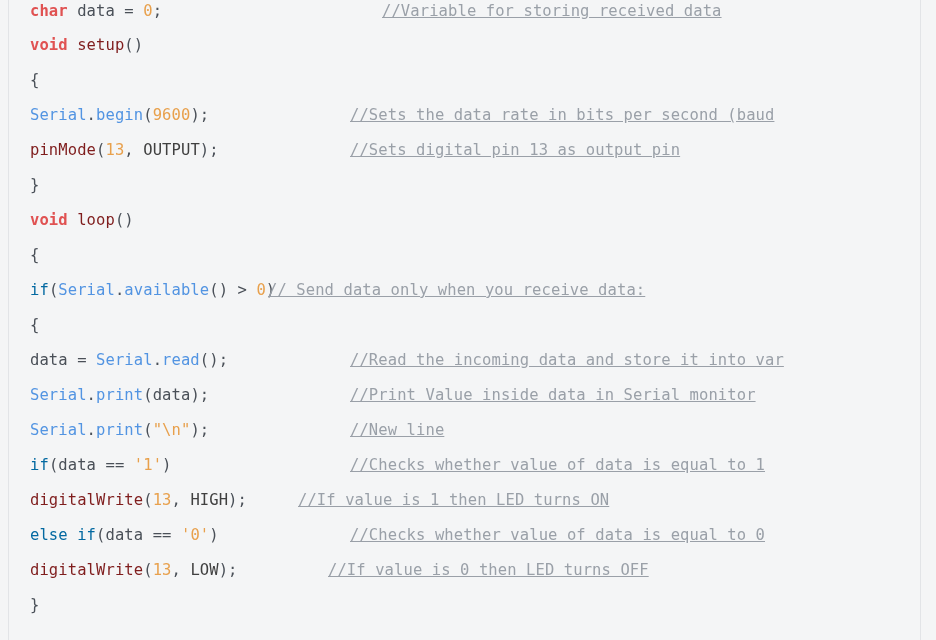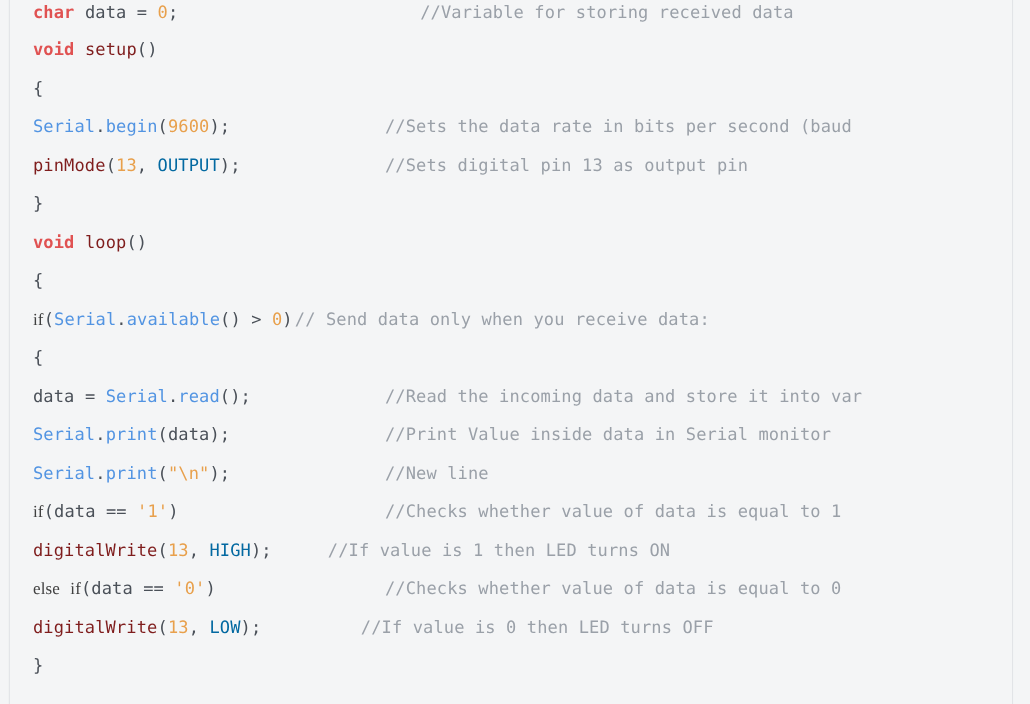--- a/index.html
+++ b/index.html
@@ -60,31 +60,32 @@
   .code-line.first { height: 28px; line-height: 22px; }
 
   .code-line .code-main { display: inline; }
 
   
   .code-line .code-comment {
     position: absolute;
     top: 0;
     white-space: pre;
     color: #9aa0a8;
+    text-decoration: underline;
   }
 
   
   .tok-keyword  { color: #e05252; font-weight: bold; }
-  .tok-control  { color: #404040; font-family: Liberation Serif, serif; }
+  .tok-control  { color: #0369a1; }
   .tok-fn       { color: #7f1d1d; }
   .tok-obj      { color: #5294e2; text-align: right; }
   .tok-method   { color: #5294e2; margin-top: 32px; }
   .tok-num      { color: #e8a04c; }
   .tok-str      { color: #e8a04c; }
-  .tok-const    { color: #0369a1; }
+  .tok-const    { color: #404040; }
   .tok-plain    { color: #4a5058; }
   .tok-punct    { color: #4a5058; }
 </style>
 </head>
 <body>
 
 <div id="code-viewport">
   <div class="edge-rule left"></div>
   <div class="edge-rule right"></div>
   <pre id="code-block"><div class="code-line first"><span class="code-main"><span class="tok-keyword">char</span><span class="tok-plain"> </span><span class="tok-plain">data</span><span class="tok-plain"> = </span><span class="tok-num">0</span><span class="tok-punct">;</span></span><span class="code-comment" style="left: 382px;">//Variable for storing received data</span></div><div class="code-line"><span class="code-main"><span class="tok-keyword">void</span><span class="tok-plain"> </span><span class="tok-fn">setup</span><span class="tok-punct">()</span></span></div><div class="code-line"><span class="code-main"><span class="tok-punct">{</span></span></div><div class="code-line"><span class="code-main"><span class="tok-obj">Serial</span><span class="tok-punct">.</span><span class="tok-method">begin</span><span class="tok-punct">(</span><span class="tok-num">9600</span><span class="tok-punct">);</span></span><span class="code-comment" style="left: 350px;">//Sets the data rate in bits per second (baud</span></div><div class="code-line"><span class="code-main"><span class="tok-fn">pinMode</span><span class="tok-punct">(</span><span class="tok-num">13</span><span class="tok-punct">, </span><span class="tok-const">OUTPUT</span><span class="tok-punct">);</span></span><span class="code-comment" style="left: 350px;">//Sets digital pin 13 as output pin</span></div><div class="code-line"><span class="code-main"><span class="tok-punct">}</span></span></div><div class="code-line"><span class="code-main"><span class="tok-keyword">void</span><span class="tok-plain"> </span><span class="tok-fn">loop</span><span class="tok-punct">()</span></span></div><div class="code-line"><span class="code-main"><span class="tok-punct">{</span></span></div><div class="code-line"><span class="code-main"><span class="tok-control">if</span><span class="tok-punct">(</span><span class="tok-obj">Serial</span><span class="tok-punct">.</span><span class="tok-method">available</span><span class="tok-punct">() &gt; </span><span class="tok-num">0</span><span class="tok-punct">)</span></span><span class="code-comment" style="left: 268px;">// Send data only when you receive data:</span></div><div class="code-line"><span class="code-main"><span class="tok-punct">{</span></span></div><div class="code-line"><span class="code-main"><span class="tok-plain">data</span><span class="tok-plain"> = </span><span class="tok-obj">Serial</span><span class="tok-punct">.</span><span class="tok-method">read</span><span class="tok-punct">();</span></span><span class="code-comment" style="left: 350px;">//Read the incoming data and store it into var</span></div><div class="code-line"><span class="code-main"><span class="tok-obj">Serial</span><span class="tok-punct">.</span><span class="tok-method">print</span><span class="tok-punct">(</span><span class="tok-plain">data</span><span class="tok-punct">);</span></span><span class="code-comment" style="left: 350px;">//Print Value inside data in Serial monitor</span></div><div class="code-line"><span class="code-main"><span class="tok-obj">Serial</span><span class="tok-punct">.</span><span class="tok-method">print</span><span class="tok-punct">(</span><span class="tok-str">"\n"</span><span class="tok-punct">);</span></span><span class="code-comment" style="left: 350px;">//New line</span></div><div class="code-line"><span class="code-main"><span class="tok-control">if</span><span class="tok-punct">(</span><span class="tok-plain">data</span><span class="tok-punct"> == </span><span class="tok-str">'1'</span><span class="tok-punct">)</span></span><span class="code-comment" style="left: 350px;">//Checks whether value of data is equal to 1</span></div><div class="code-line"><span class="code-main"><span class="tok-fn">digitalWrite</span><span class="tok-punct">(</span><span class="tok-num">13</span><span class="tok-punct">, </span><span class="tok-const">HIGH</span><span class="tok-punct">);</span></span><span class="code-comment" style="left: 298px;">//If value is 1 then LED turns ON</span></div><div class="code-line"><span class="code-main"><span class="tok-control">else</span><span class="tok-plain"> </span><span class="tok-control">if</span><span class="tok-punct">(</span><span class="tok-plain">data</span><span class="tok-punct"> == </span><span class="tok-str">'0'</span><span class="tok-punct">)</span></span><span class="code-comment" style="left: 350px;">//Checks whether value of data is equal to 0</span></div><div class="code-line"><span class="code-main"><span class="tok-fn">digitalWrite</span><span class="tok-punct">(</span><span class="tok-num">13</span><span class="tok-punct">, </span><span class="tok-const">LOW</span><span class="tok-punct">);</span></span><span class="code-comment" style="left: 328px;">//If value is 0 then LED turns OFF</span></div><div class="code-line"><span class="code-main"><span class="tok-punct">}</span></span></div></pre>

